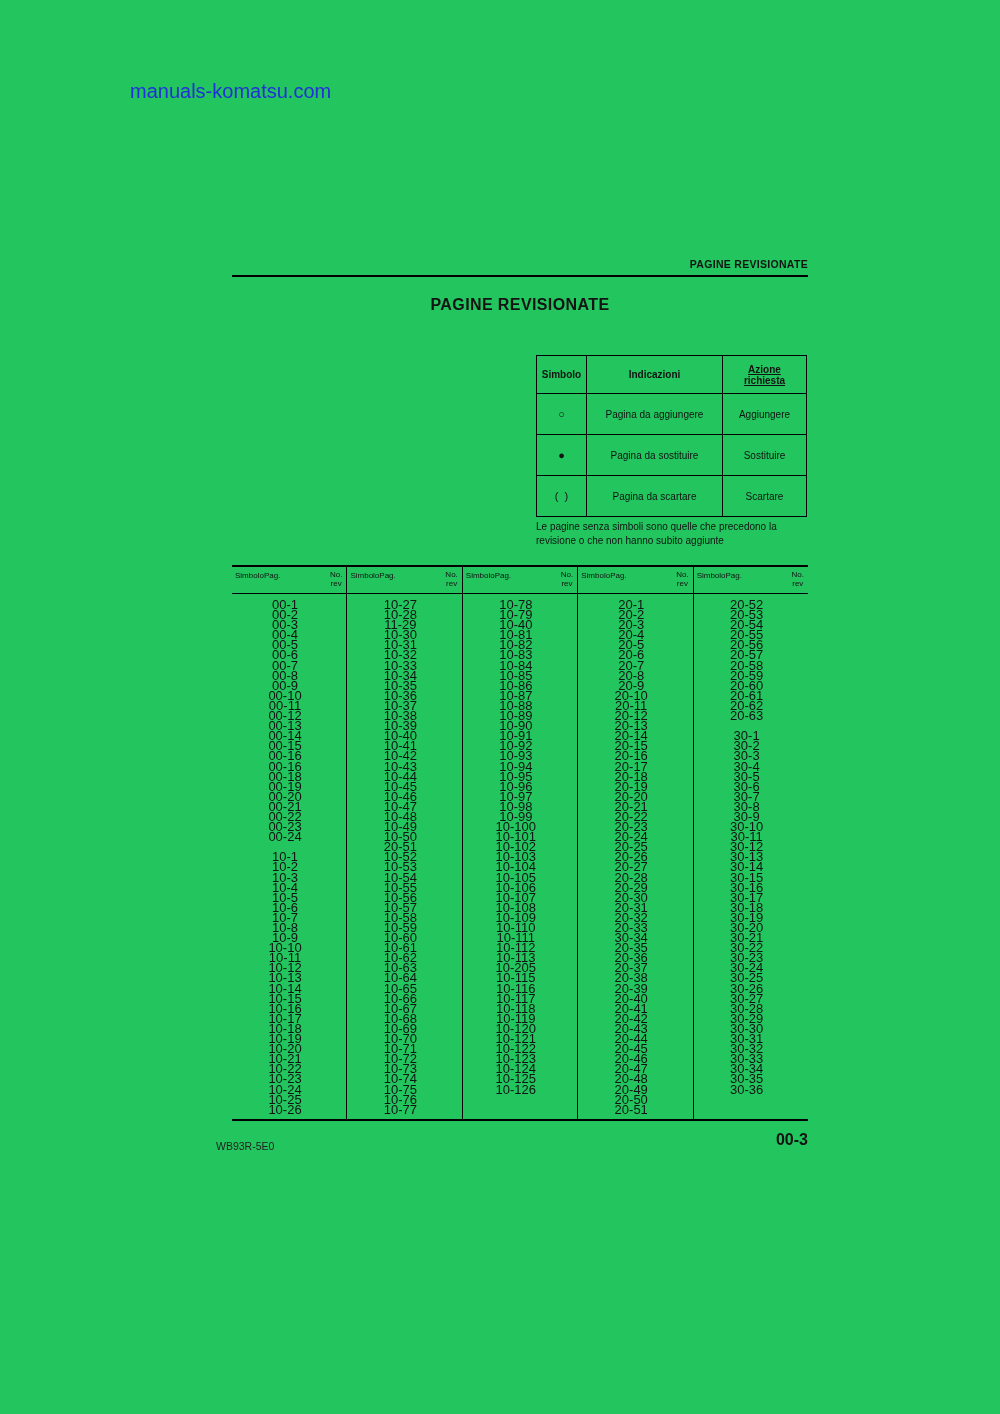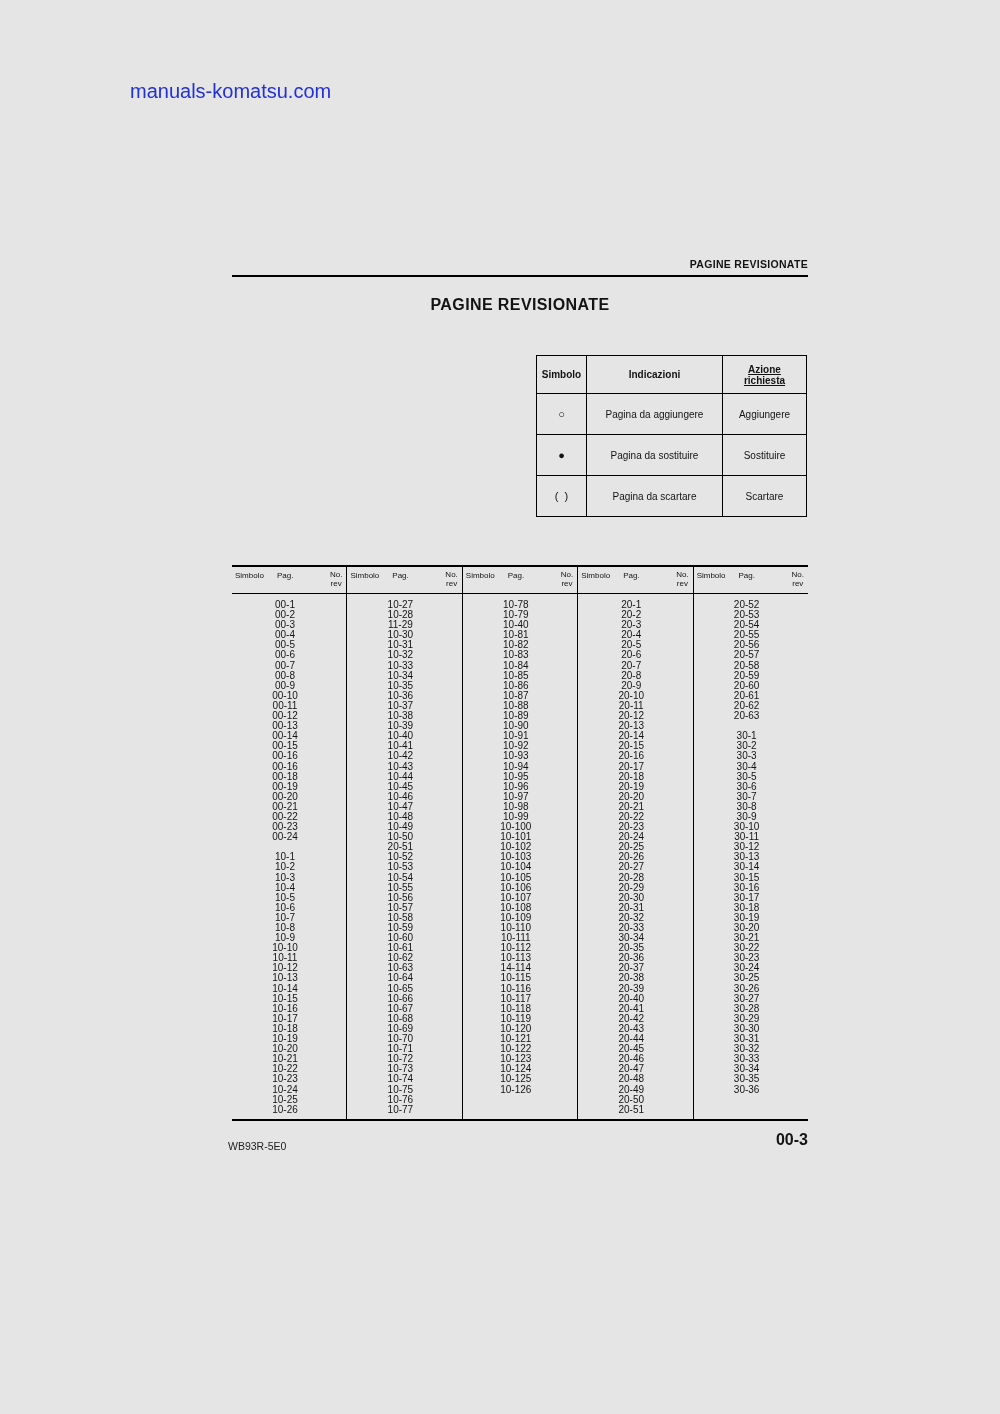--- a/index.html
+++ b/index.html
@@ -1,18 +1,18 @@
 <!DOCTYPE html>
 <html><head>
 <meta charset="utf-8">
 <style>
   * { margin:0; padding:0; box-sizing:border-box; }
   html, body { background:#ffffff; }
   .page {
-    position:relative; width:1000px; height:1414px; background:#e5e5e5;
+    position:relative; width:1000px; height:1414px; background:#22c55e;
     font-family:"Liberation Sans", sans-serif; color:#131313; overflow:hidden;
   }
   .watermark {
     position:absolute; left:130px; top:80px;
     font-size:20px; color:#2230d8; cursor:pointer;
   }
   .running-header {
     position:absolute; left:232px; top:258px; width:576px;
     text-align:right; font-size:10.5px; font-weight:bold; letter-spacing:0.3px;
   }
@@ -54,29 +54,29 @@
   .col-group {
     flex:1 1 0; border-right:1px solid #000;
     display:flex; flex-direction:column; min-width:0;
   }
   .col-group:last-child { border-right:none; }
   .col-header {
     height:27px; border-bottom:1px solid #000;
     display:flex; align-items:flex-start;
     font-size:8px; padding:4px 4px 0 3px;
   }
-  .h-pag { margin-left:13px; }
+  .h-pag { margin-left:0; }
   .h-no { margin-left:auto; text-align:center; line-height:8.5px; }
   .col-body {
     padding-top:6px; padding-left:28px;
-    font-size:10px; line-height:10.1px;
+    font-size:13px; line-height:10.1px;
   }
   .page-num { width:50px; text-align:center; white-space:pre; }
   .footer-left {
-    position:absolute; left:228px; top:1140px;
+    position:absolute; left:216px; top:1140px;
     font-size:10.5px; color:#222;
   }
   .footer-right {
     position:absolute; left:232px; top:1131px; width:576px;
     text-align:right; font-size:16px; font-weight:bold;
   }
 </style>
 </head>
 <body>
 
@@ -108,20 +108,21 @@
         <td>Sostituire</td>
       </tr>
       <tr>
         <td class="sym">(  )</td>
         <td>Pagina da scartare</td>
         <td>Scartare</td>
       </tr>
     </tbody>
   </table>
 
+  <div class="note-text">Le pagine senza simboli sono quelle che precedono la revisione o che non hanno subito aggiunte</div>
 
   <div class="pages-table">
 
     <div class="col-group">
       <div class="col-header">
         <span class="h-sim">Simbolo</span>
         <span class="h-pag">Pag.</span>
         <span class="h-no"><span>No.</span><br><span>rev</span></span>
       </div>
       <div class="col-body">
@@ -276,21 +277,21 @@
           <div class="page-num">10-104</div>
           <div class="page-num">10-105</div>
           <div class="page-num">10-106</div>
           <div class="page-num">10-107</div>
           <div class="page-num">10-108</div>
           <div class="page-num">10-109</div>
           <div class="page-num">10-110</div>
           <div class="page-num">10-111</div>
           <div class="page-num">10-112</div>
           <div class="page-num">10-113</div>
-          <div class="page-num">14-114</div>
+          <div class="page-num">10-205</div>
           <div class="page-num">10-115</div>
           <div class="page-num">10-116</div>
           <div class="page-num">10-117</div>
           <div class="page-num">10-118</div>
           <div class="page-num">10-119</div>
           <div class="page-num">10-120</div>
           <div class="page-num">10-121</div>
           <div class="page-num">10-122</div>
           <div class="page-num">10-123</div>
           <div class="page-num">10-124</div>

